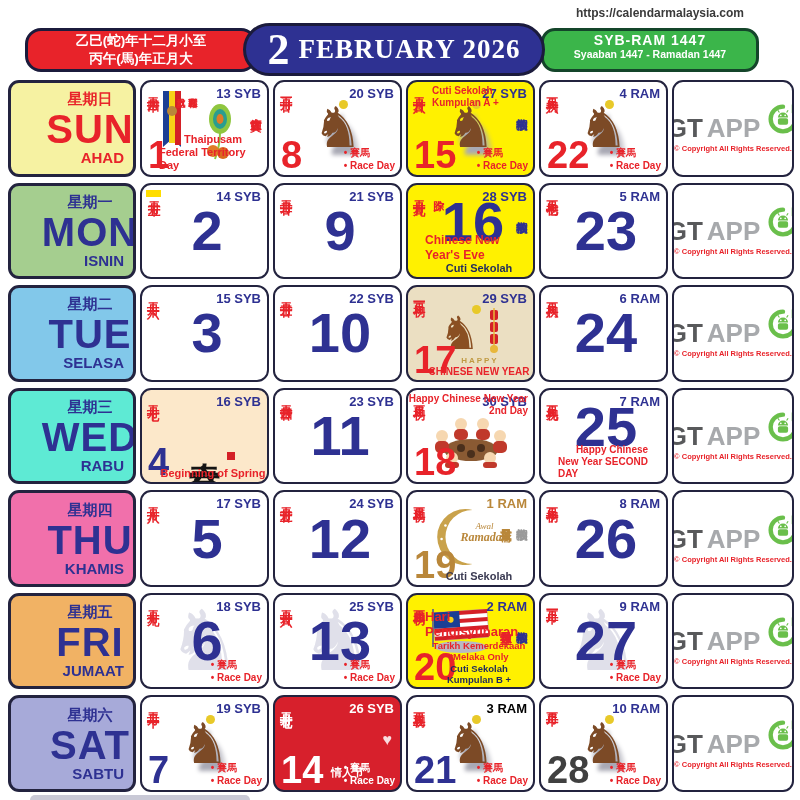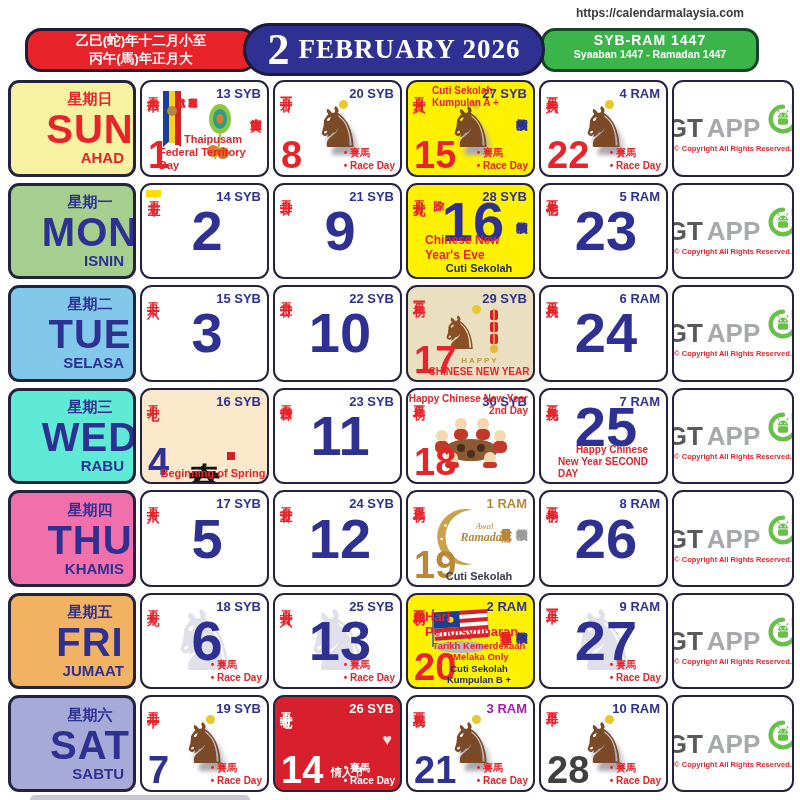--- a/index.html
+++ b/index.html
@@ -385,21 +385,21 @@
       <div class="date-small" style="color: rgb(232, 35, 42);">20</div>
       <div class="notes">
         <div style="color: rgb(232, 35, 42); font-size: 13px;">Hari Pengisytiharan</div>
         <div style="color: rgb(232, 35, 42); font-size: 9.5px;">Tarikh Kemerdekaan</div>
         <div style="color: rgb(232, 35, 42); font-size: 9.5px;">*Melaka Only</div>
         <div style="color: rgb(31, 42, 94); font-size: 9.5px;">Cuti Sekolah</div>
         <div style="color: rgb(31, 42, 94); font-size: 9.5px;">Kumpulan B +</div>
       </div>
     </div>
     <div class="cell day-cell" style="grid-area: 7 / 4;">
-      <div class="hijri" style="color: #a21caf;">3 RAM</div>
+      <div class="hijri" style="color: #000000;">3 RAM</div>
       <div class="lunar" style="color: rgb(232, 35, 42);">正月初五</div>
       <div class="illus">
         <span class="horse-glyph">♞</span>
         <span class="jockey-dot"></span>
       </div>
       <div class="date-small" style="color: rgb(46, 49, 146);">21</div>
       <div class="race" style="color: rgb(232, 35, 42);">
         <div>• 賽馬</div>
         <div>• Race Day</div>
       </div>

